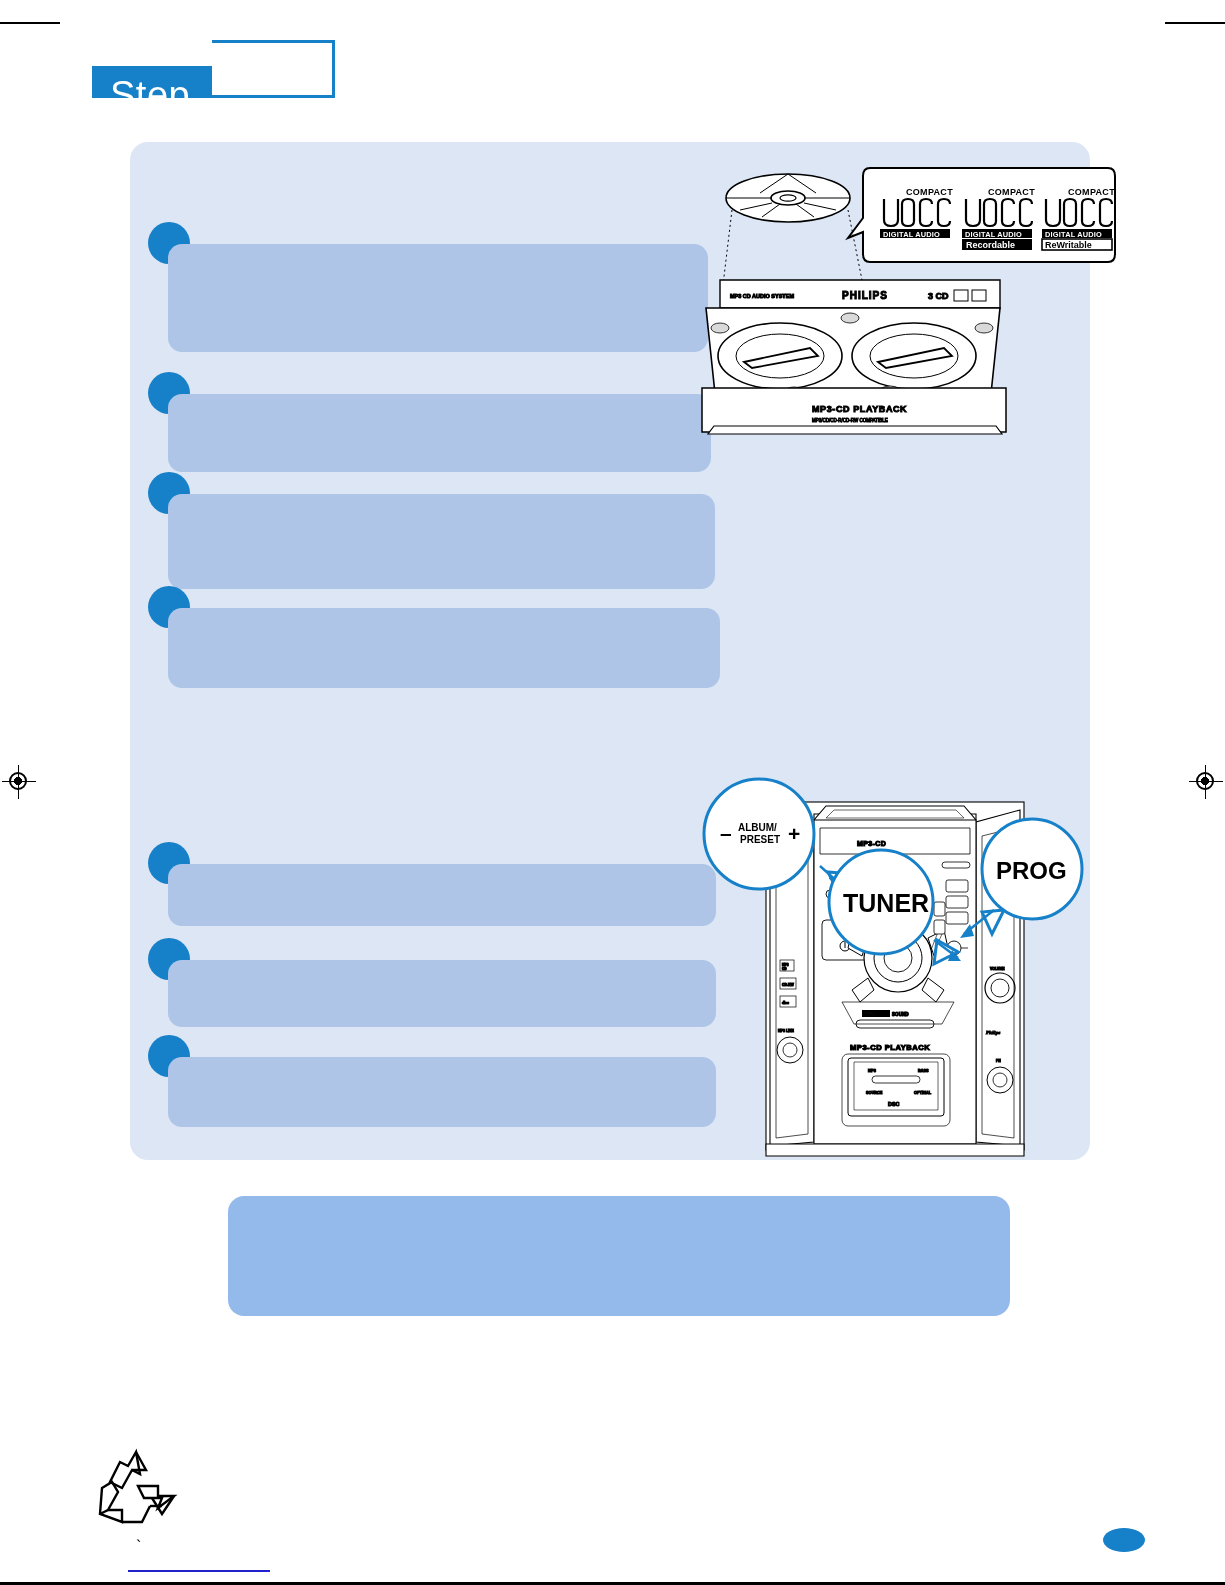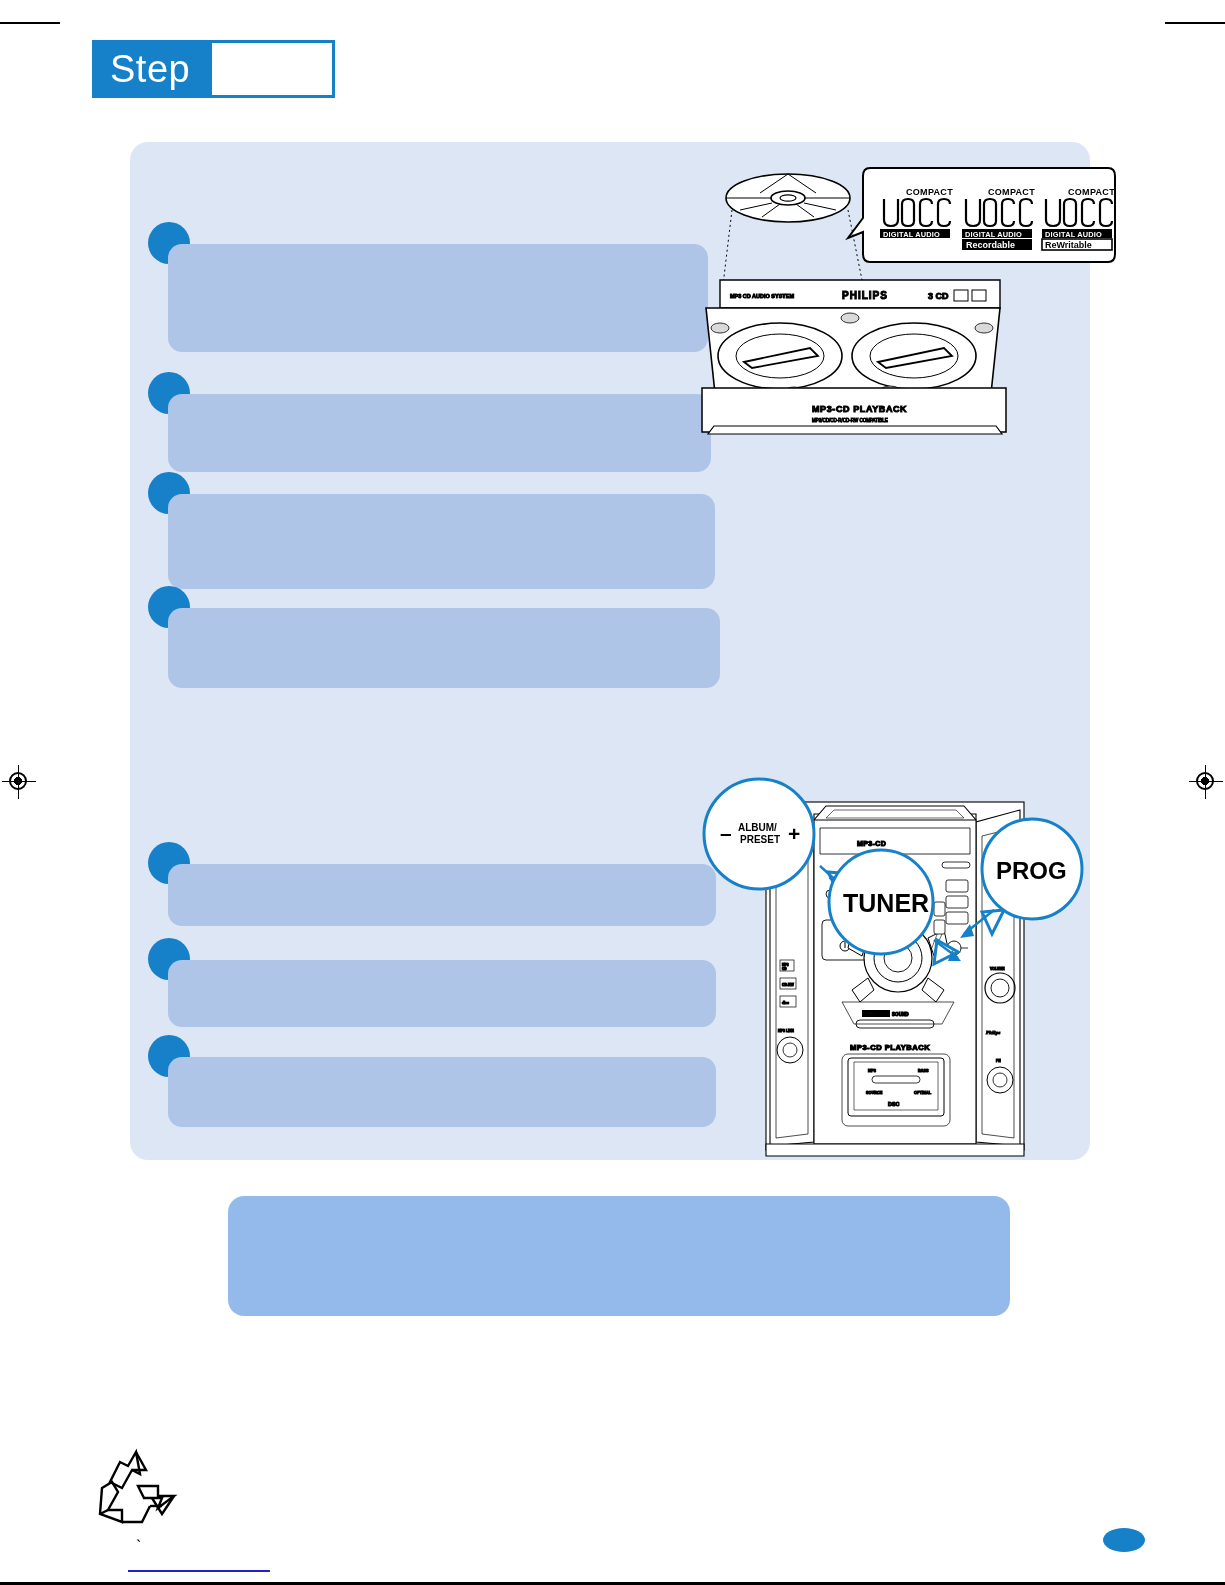--- a/index.html
+++ b/index.html
@@ -74,20 +74,21 @@
     height: 58px;
   }
   .step-header .step-word {
     background: #1680c8;
     color: #ffffff;
     font-size: 38px;
     line-height: 58px;
     padding: 0 22px 0 18px;
     letter-spacing: 0.5px;
     font-family: "Liberation Sans", sans-serif;
+    margin-top: 26px;
   }
   .step-header .step-box {
     background: #ffffff;
     border: 3px solid #1680c8;
     border-left: none;
     width: 123px;
     box-sizing: border-box;
     font-size: 30px;
     line-height: 52px;
     text-align: center;

